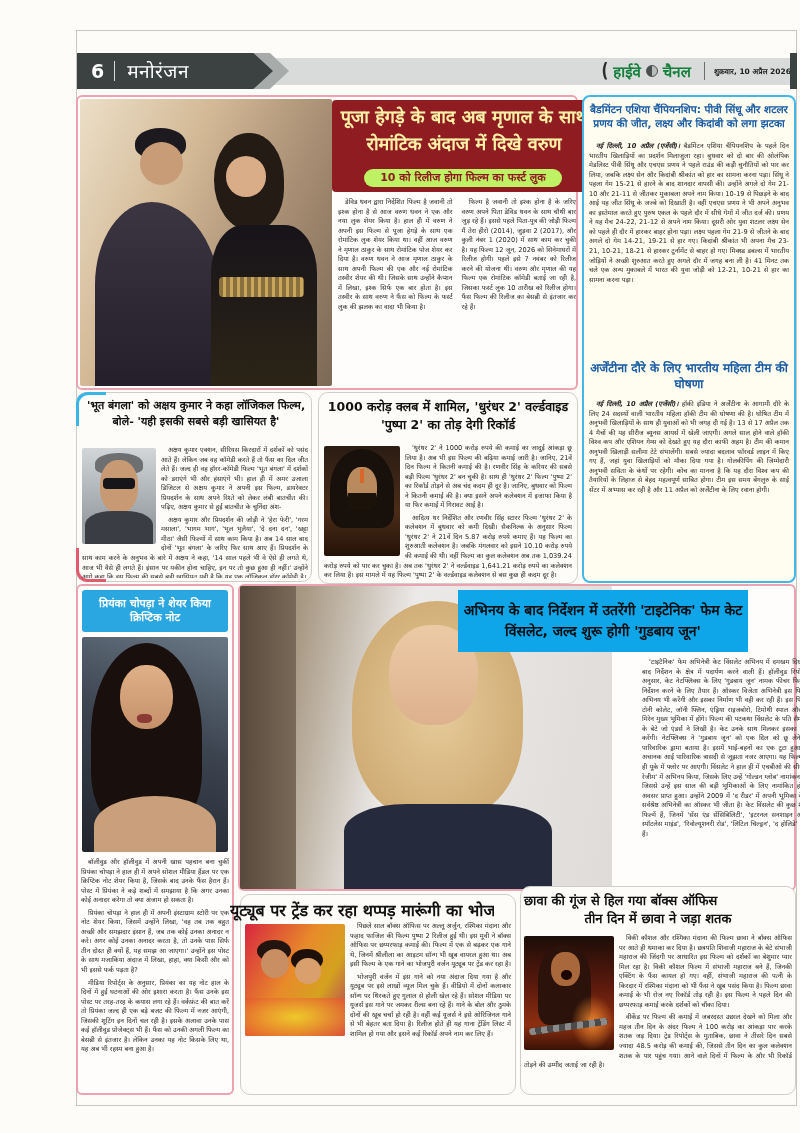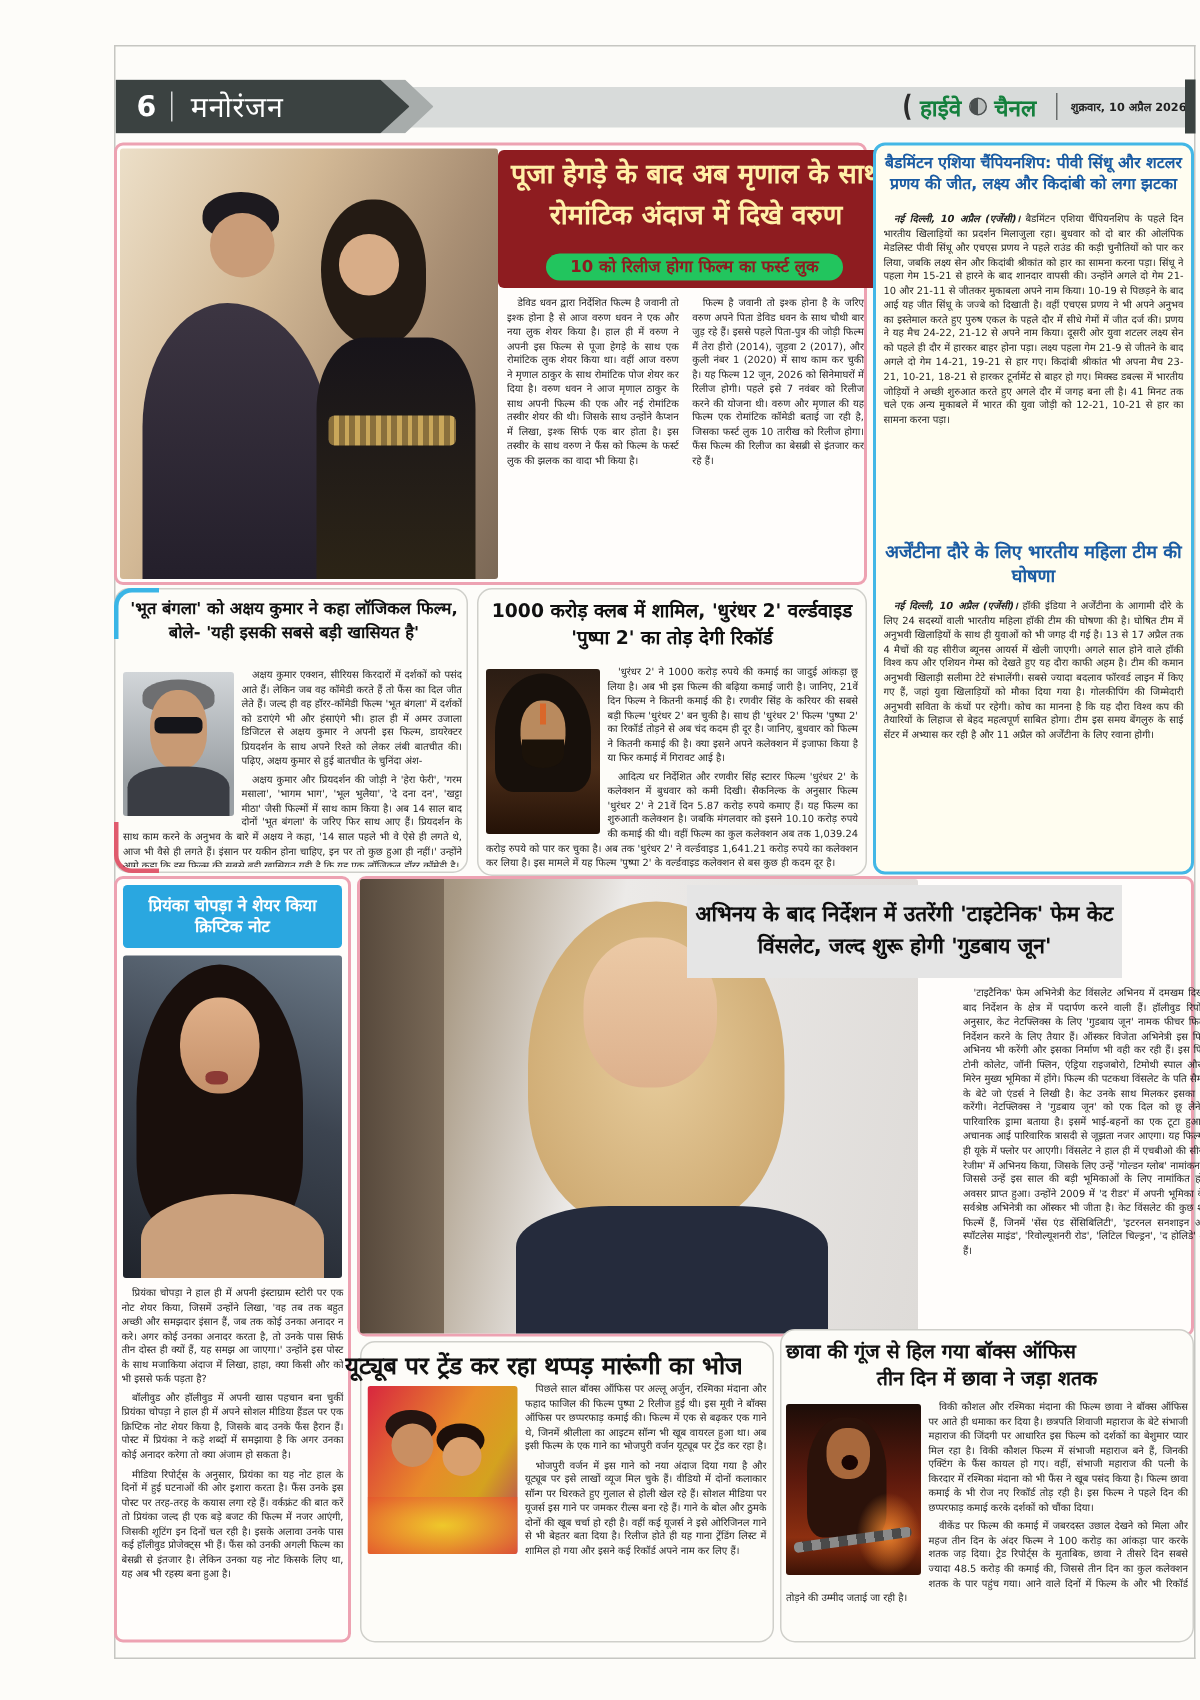--- a/index.html
+++ b/index.html
@@ -32,21 +32,21 @@
   .bluebox{border:2px solid #43b7e6;border-radius:8px;background:#fffdf0;}
   
   .body-text{font-size:6.6px;line-height:1.45;text-align:justify;color:#1e1e1e;overflow:hidden;}
   .body-text p{margin:0 0 3px 0;text-indent:7px;}
   .dl{font-weight:bold;font-style:italic;}
   .hl-blue{color:#1b5ca3;font-weight:bold;text-align:center;}
   .hl-dark{color:#111;font-weight:bold;}
   
   .red-hl-box{background:#8e1c20;border-radius:4px;color:#fff0a8;text-align:center;
     font-weight:bold;font-size:18px;line-height:1.5;padding-top:3px;margin-left:19px;}
-  .pill{background:#22c55e;border-radius:9px;color:#8e1c20;font-weight:bold;
+  .pill{background:#bef264;border-radius:9px;color:#8e1c20;font-weight:bold;
     font-size:11px;text-align:center;line-height:18px;}
   
   .photo{overflow:hidden;border-radius:2px;}
   .ph-varun{background:linear-gradient(115deg,#ecdfc8 0%,#d3b996 35%,#a98f74 65%,#7b6856 100%);}
   .ph-akshay{background:linear-gradient(180deg,#d2d6d9,#9aa0a4 75%);}
   .ph-ranveer{background:linear-gradient(180deg,#2b1d14,#4a2c18 60%,#241207);}
   .ph-priyanka{background:linear-gradient(200deg,#6a7886 0%,#3c4450 45%,#20242c 100%);}
   .ph-kate{background:linear-gradient(100deg,#8a7b69 0%,#a99a85 16%,#eceae8 42%,#dedbd8 100%);}
   .ph-bhojpuri{background:linear-gradient(120deg,#d8263f,#e88b2a 45%,#d4a21f 70%,#b03268);}
   .ph-chhaava{background:linear-gradient(180deg,#1c0d08,#5e1a0d 45%,#8c2f10 78%,#3a1206);}
@@ -143,33 +143,33 @@
 <div class="abs" style="left:82px;top:590px;width:146px;height:42px;background:#2aa7e0;border-radius:3px;display:flex;align-items:center;justify-content:center;">
   <span style="color:#fff;font-weight:bold;font-size:11px;line-height:1.3;text-align:center;padding:0 6px;">प्रियंका चोपड़ा ने शेयर किया क्रिप्टिक नोट</span>
 </div>
 <div class="abs photo ph-priyanka" style="left:82px;top:637px;width:146px;height:215px;">
   <div class="blob" style="left:6%;top:3%;width:76%;height:86%;background:#190f0c;border-radius:50% 50% 30% 30%;"></div>
   <div class="blob" style="left:26%;top:13%;width:36%;height:30%;background:linear-gradient(180deg,#e0b089,#c4906a);border-radius:48%;"></div>
   <div class="blob" style="left:38%;top:36%;width:10%;height:4%;background:#8c3a35;border-radius:40%;"></div>
   <div class="blob" style="left:8%;top:74%;width:84%;height:28%;background:#caa07c;border-radius:50% 50% 0 0;"></div>
 </div>
 <div class="abs body-text" style="left:81px;top:858px;width:148px;height:231px;">
+  <p>बॉलीवुड और हॉलीवुड में अपनी खास पहचान बना चुकीं प्रियंका चोपड़ा ने हाल ही में अपने सोशल मीडिया हैंडल पर एक क्रिप्टिक नोट शेयर किया है, जिसके बाद उनके फैंस हैरान हैं। पोस्ट में प्रियंका ने कड़े शब्दों में समझाया है कि अगर उनका कोई अनादर करेगा तो क्या अंजाम हो सकता है।</p>
   <p>प्रियंका चोपड़ा ने हाल ही में अपनी इंस्टाग्राम स्टोरी पर एक नोट शेयर किया, जिसमें उन्होंने लिखा, 'वह तब तक बहुत अच्छी और समझदार इंसान हैं, जब तक कोई उनका अनादर न करे। अगर कोई उनका अनादर करता है, तो उनके पास सिर्फ तीन दोस्त ही क्यों हैं, यह समझ आ जाएगा।' उन्होंने इस पोस्ट के साथ मजाकिया अंदाज में लिखा, हाहा, क्या किसी और को भी इससे फर्क पड़ता है?</p>
-  <p>बॉलीवुड और हॉलीवुड में अपनी खास पहचान बना चुकीं प्रियंका चोपड़ा ने हाल ही में अपने सोशल मीडिया हैंडल पर एक क्रिप्टिक नोट शेयर किया है, जिसके बाद उनके फैंस हैरान हैं। पोस्ट में प्रियंका ने कड़े शब्दों में समझाया है कि अगर उनका कोई अनादर करेगा तो क्या अंजाम हो सकता है।</p>
   <p>मीडिया रिपोर्ट्स के अनुसार, प्रियंका का यह नोट हाल के दिनों में हुई घटनाओं की ओर इशारा करता है। फैंस उनके इस पोस्ट पर तरह-तरह के कयास लगा रहे हैं। वर्कफ्रंट की बात करें तो प्रियंका जल्द ही एक बड़े बजट की फिल्म में नजर आएंगी, जिसकी शूटिंग इन दिनों चल रही है। इसके अलावा उनके पास कई हॉलीवुड प्रोजेक्ट्स भी हैं। फैंस को उनकी अगली फिल्म का बेसब्री से इंतजार है। लेकिन उनका यह नोट किसके लिए था, यह अब भी रहस्य बना हुआ है।</p>
 </div>
 
 <div class="abs pinkbox" style="left:238px;top:584px;width:558px;height:307px;"></div>
 <div class="abs photo ph-kate" style="left:240px;top:586px;width:372px;height:303px;">
   <div class="blob" style="left:0;top:0;width:15%;height:100%;background:linear-gradient(90deg,#57493c,#7a6a58);"></div>
   <div class="blob" style="left:30%;top:5%;width:46%;height:72%;background:radial-gradient(#e6cb9b,#c9a369);border-radius:50% 50% 40% 40%;"></div>
   <div class="blob" style="left:40%;top:13%;width:24%;height:33%;background:linear-gradient(180deg,#eccaa6,#ddb18d);border-radius:46%;"></div>
   <div class="blob" style="left:28%;top:72%;width:56%;height:30%;background:#252b3c;border-radius:30% 30% 0 0;"></div>
 </div>
-<div class="abs" style="left:458px;top:590px;width:290px;height:62px;background:#e5e5e5;display:flex;align-items:center;justify-content:center;">
+<div class="abs" style="left:458px;top:590px;width:290px;height:62px;background:#0ea5e9;display:flex;align-items:center;justify-content:center;">
   <span style="color:#0d0d0d;font-weight:bold;font-size:14px;line-height:1.5;text-align:center;padding:0 4px;">अभिनय के बाद निर्देशन में उतरेंगी 'टाइटेनिक' फेम केट विंसलेट, जल्द शुरू होगी 'गुडबाय जून'</span>
 </div>
 <div class="abs body-text" style="left:618px;top:658px;width:174px;height:226px;margin-left:24px;">
   <p>'टाइटैनिक' फेम अभिनेत्री केट विंसलेट अभिनय में दमखम दिखाने के बाद निर्देशन के क्षेत्र में पदार्पण करने वाली हैं। हॉलीवुड रिपोर्टर के अनुसार, केट नेटफ्लिक्स के लिए 'गुडबाय जून' नामक फीचर फिल्म का निर्देशन करने के लिए तैयार हैं। ऑस्कर विजेता अभिनेत्री इस फिल्म में अभिनय भी करेंगी और इसका निर्माण भी वही कर रही हैं। इस फिल्म में टोनी कोलेट, जॉनी फ्लिन, एंड्रिया राइजबोरो, टिमोथी स्पाल और हेलेन मिरेन मुख्य भूमिका में होंगे। फिल्म की पटकथा विंसलेट के पति सैम मेंडेस के बेटे जो एंडर्स ने लिखी है। केट उनके साथ मिलकर इसका निर्माण करेंगी। नेटफ्लिक्स ने 'गुडबाय जून' को एक दिल को छू लेने वाला पारिवारिक ड्रामा बताया है। इसमें भाई-बहनों का एक टूटा हुआ समूह अचानक आई पारिवारिक त्रासदी से जूझता नजर आएगा। यह फिल्म जल्द ही यूके में फ्लोर पर आएगी। विंसलेट ने हाल ही में एचबीओ की सीरीज 'द रेजीम' में अभिनय किया, जिसके लिए उन्हें 'गोल्डन ग्लोब' नामांकन मिला, जिससे उन्हें इस साल की बड़ी भूमिकाओं के लिए नामांकित होने का अवसर प्राप्त हुआ। उन्होंने 2009 में 'द रीडर' में अपनी भूमिका के लिए सर्वश्रेष्ठ अभिनेत्री का ऑस्कर भी जीता है। केट विंसलेट की कुछ शानदार फिल्में हैं, जिनमें 'सेंस एंड सेंसिबिलिटी', 'इटरनल सनशाइन ऑफ द स्पॉटलेस माइंड', 'रिवोल्यूशनरी रोड', 'लिटिल चिल्ड्रन', 'द होलिडे' शामिल हैं।</p>
 </div>
 
 <div class="abs graybox" style="left:240px;top:894px;width:276px;height:201px;"></div>
 <div class="abs hl-dark" style="left:230px;top:899px;width:264px;font-size:16px;white-space:nowrap;overflow:hidden;">यूट्यूब पर ट्रेंड कर रहा थप्पड़ मारूंगी का भोजपुरी वर्जन</div>
 <div class="abs body-text" style="left:245px;top:922px;width:266px;height:168px;">
   <div class="photo ph-bhojpuri" style="float:left;width:100px;height:112px;margin:2px 5px 2px 0;position:relative;">

